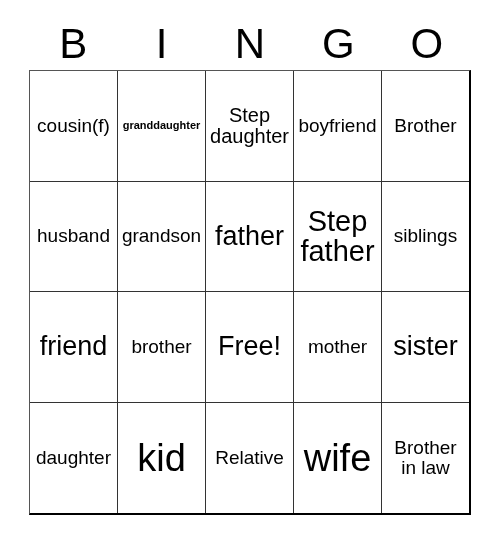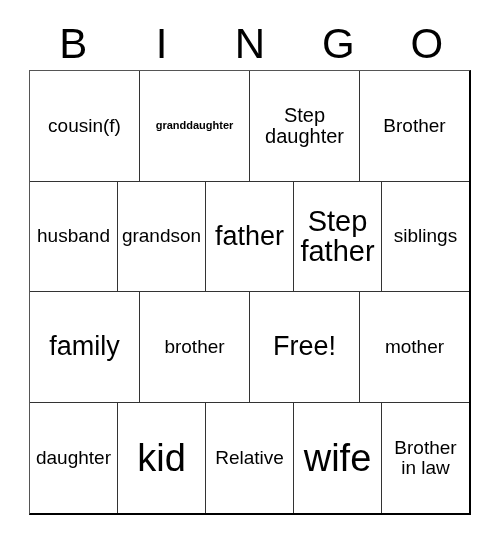--- a/index.html
+++ b/index.html
@@ -124,20 +124,23 @@
           <span class="cell-text fs-m">cousin(f)</span>
         </div>
       <div class="bingo-cell">
           <span class="cell-text fs-xs">granddaughter</span>
         </div>
       <div class="bingo-cell">
           <span class="cell-text fs-ml">Step
 daughter</span>
         </div>
       <div class="bingo-cell">
+          <span class="cell-text fs-m">boyfriend</span>
+        </div>
+      <div class="bingo-cell">
           <span class="cell-text fs-m">Brother</span>
         </div>
     </div>
 
     <div class="bingo-row">
       <div class="bingo-cell">
           <span class="cell-text fs-m">husband</span>
         </div>
       <div class="bingo-cell">
           <span class="cell-text fs-m">grandson</span>
@@ -149,30 +152,33 @@
           <span class="cell-text fs-xxl">Step
 father</span>
         </div>
       <div class="bingo-cell">
           <span class="cell-text fs-m">siblings</span>
         </div>
     </div>
 
     <div class="bingo-row">
       <div class="bingo-cell">
-          <span class="cell-text fs-xl">family</span>
+          <span class="cell-text fs-xl">friend</span>
         </div>
       <div class="bingo-cell">
           <span class="cell-text fs-m">brother</span>
         </div>
       <div class="bingo-cell">
           <span class="cell-text fs-xl">Free!</span>
         </div>
       <div class="bingo-cell">
           <span class="cell-text fs-m">mother</span>
+        </div>
+      <div class="bingo-cell">
+          <span class="cell-text fs-xl">sister</span>
         </div>
     </div>
 
 
     <div class="bingo-row">
       <div class="bingo-cell">
           <span class="cell-text fs-m">daughter</span>
         </div>
       <div class="bingo-cell">
           <span class="cell-text fs-huge">kid</span>

